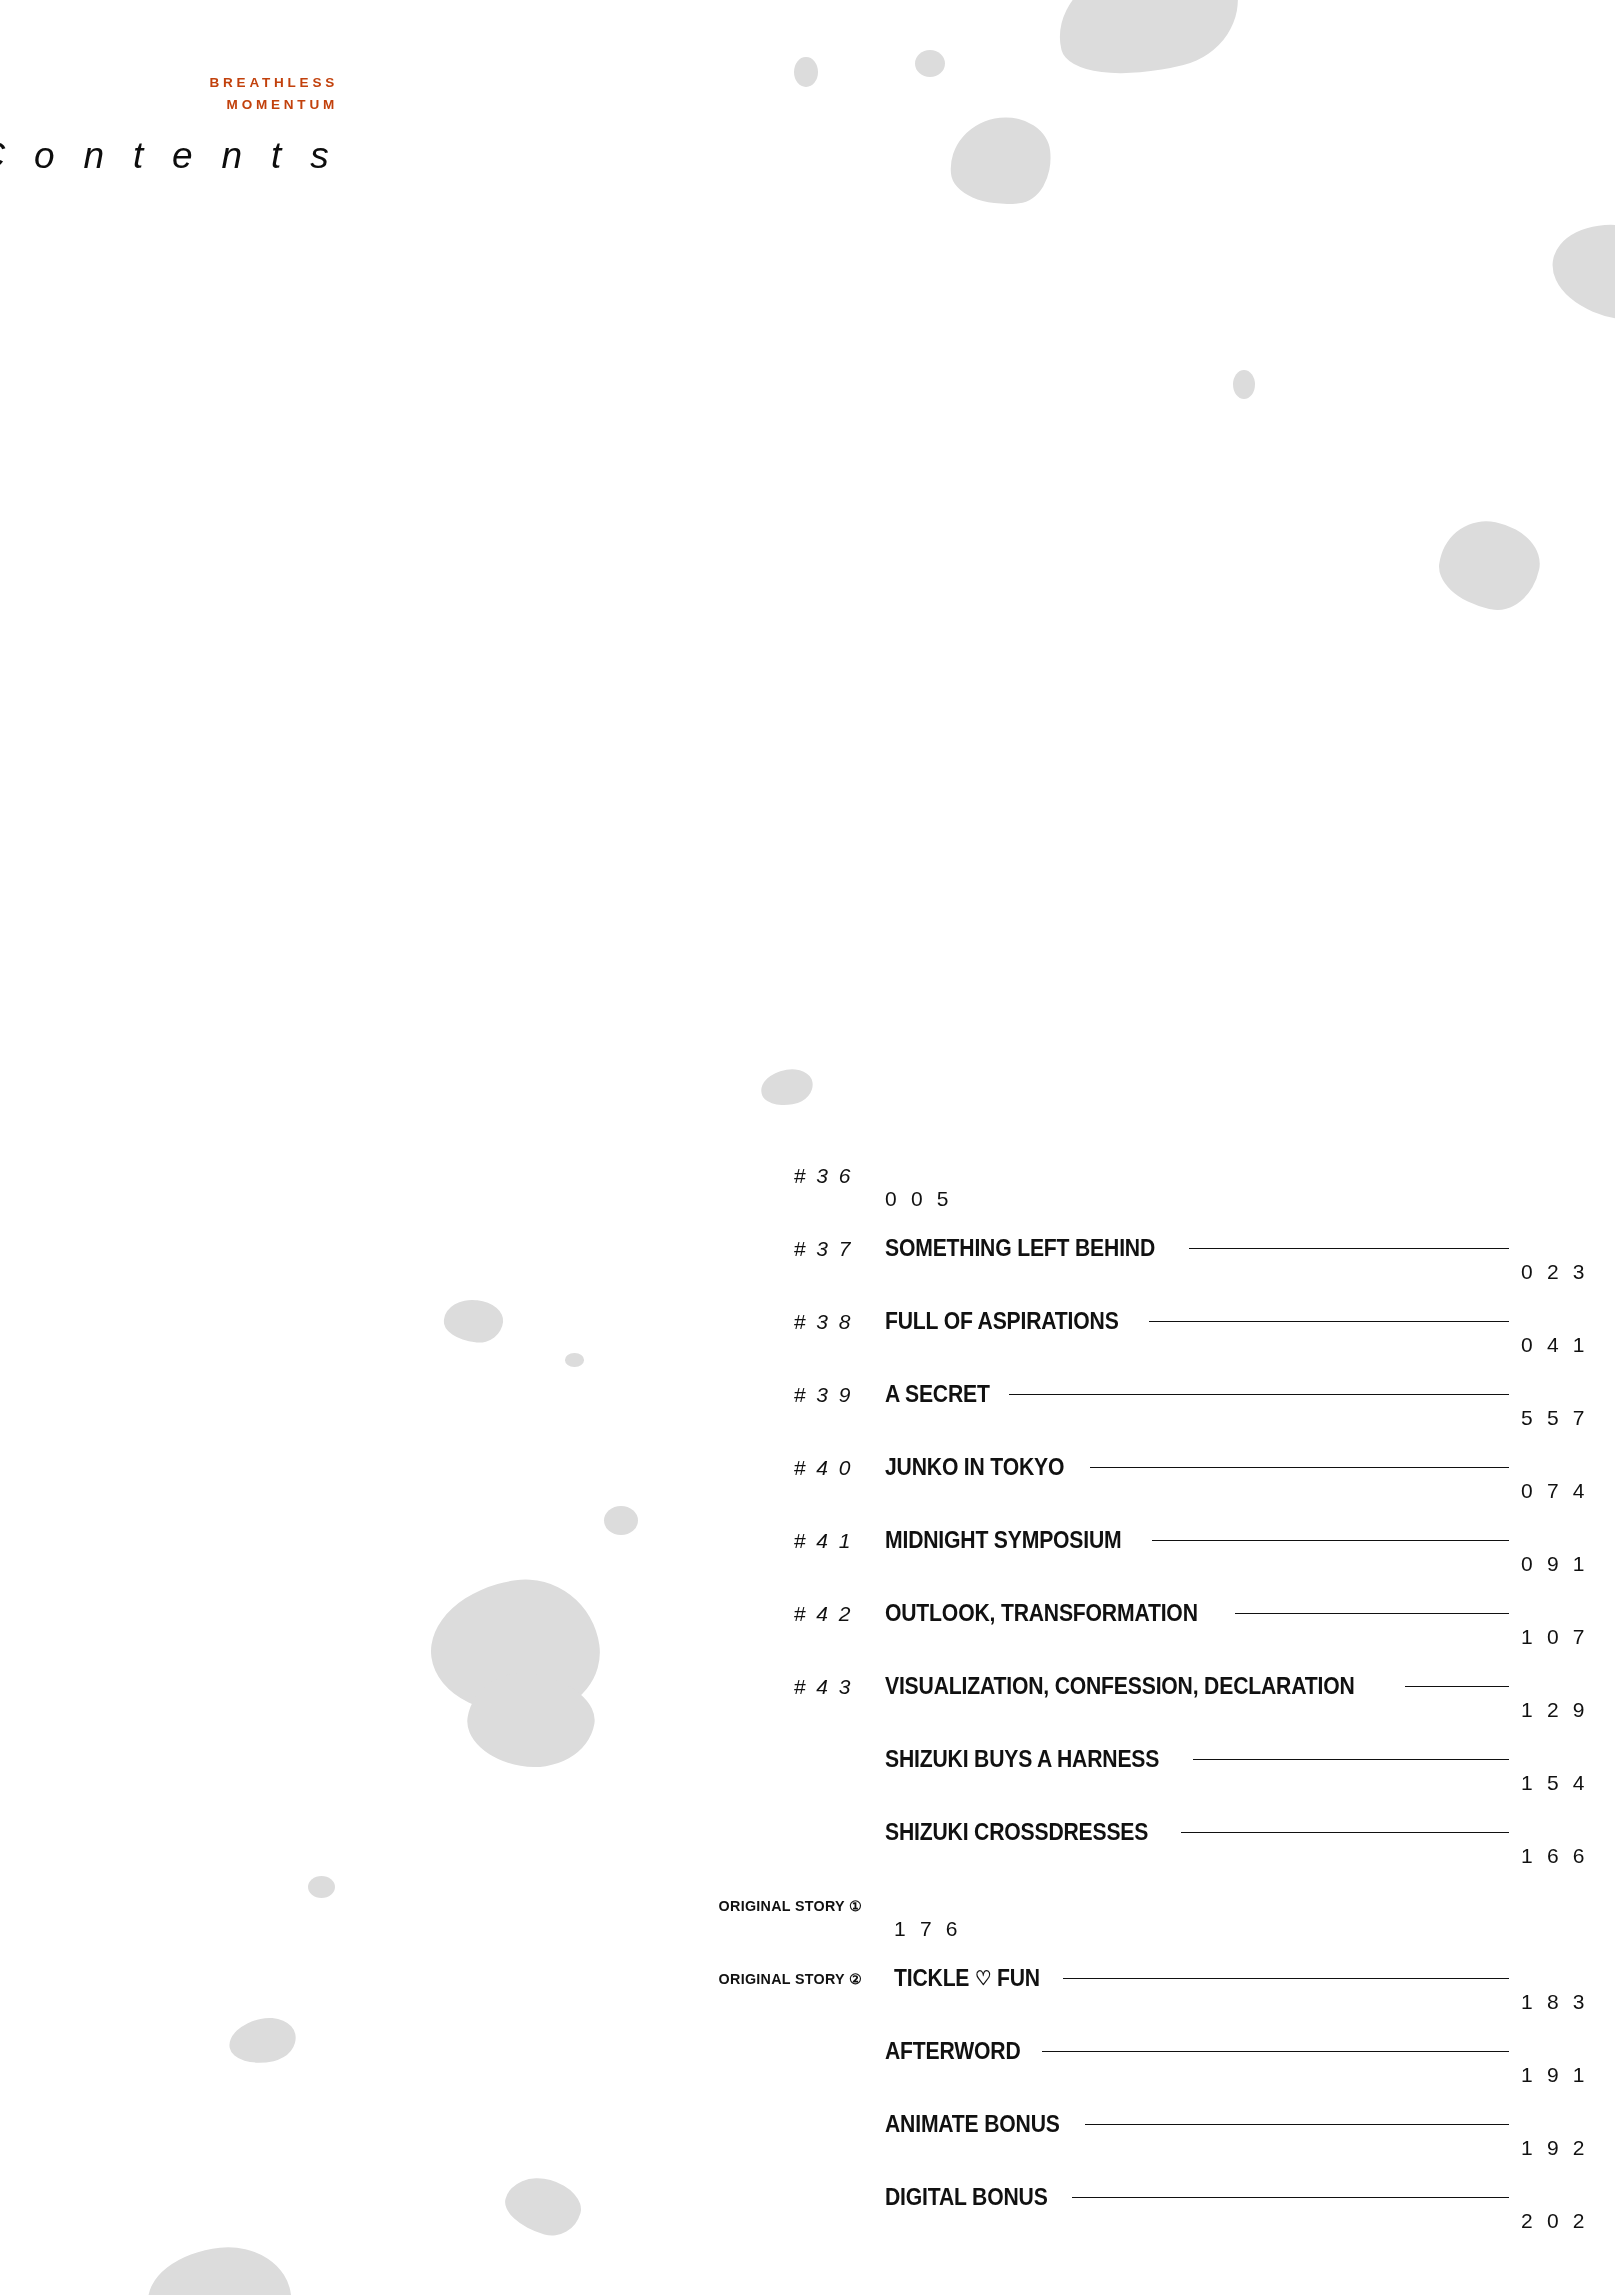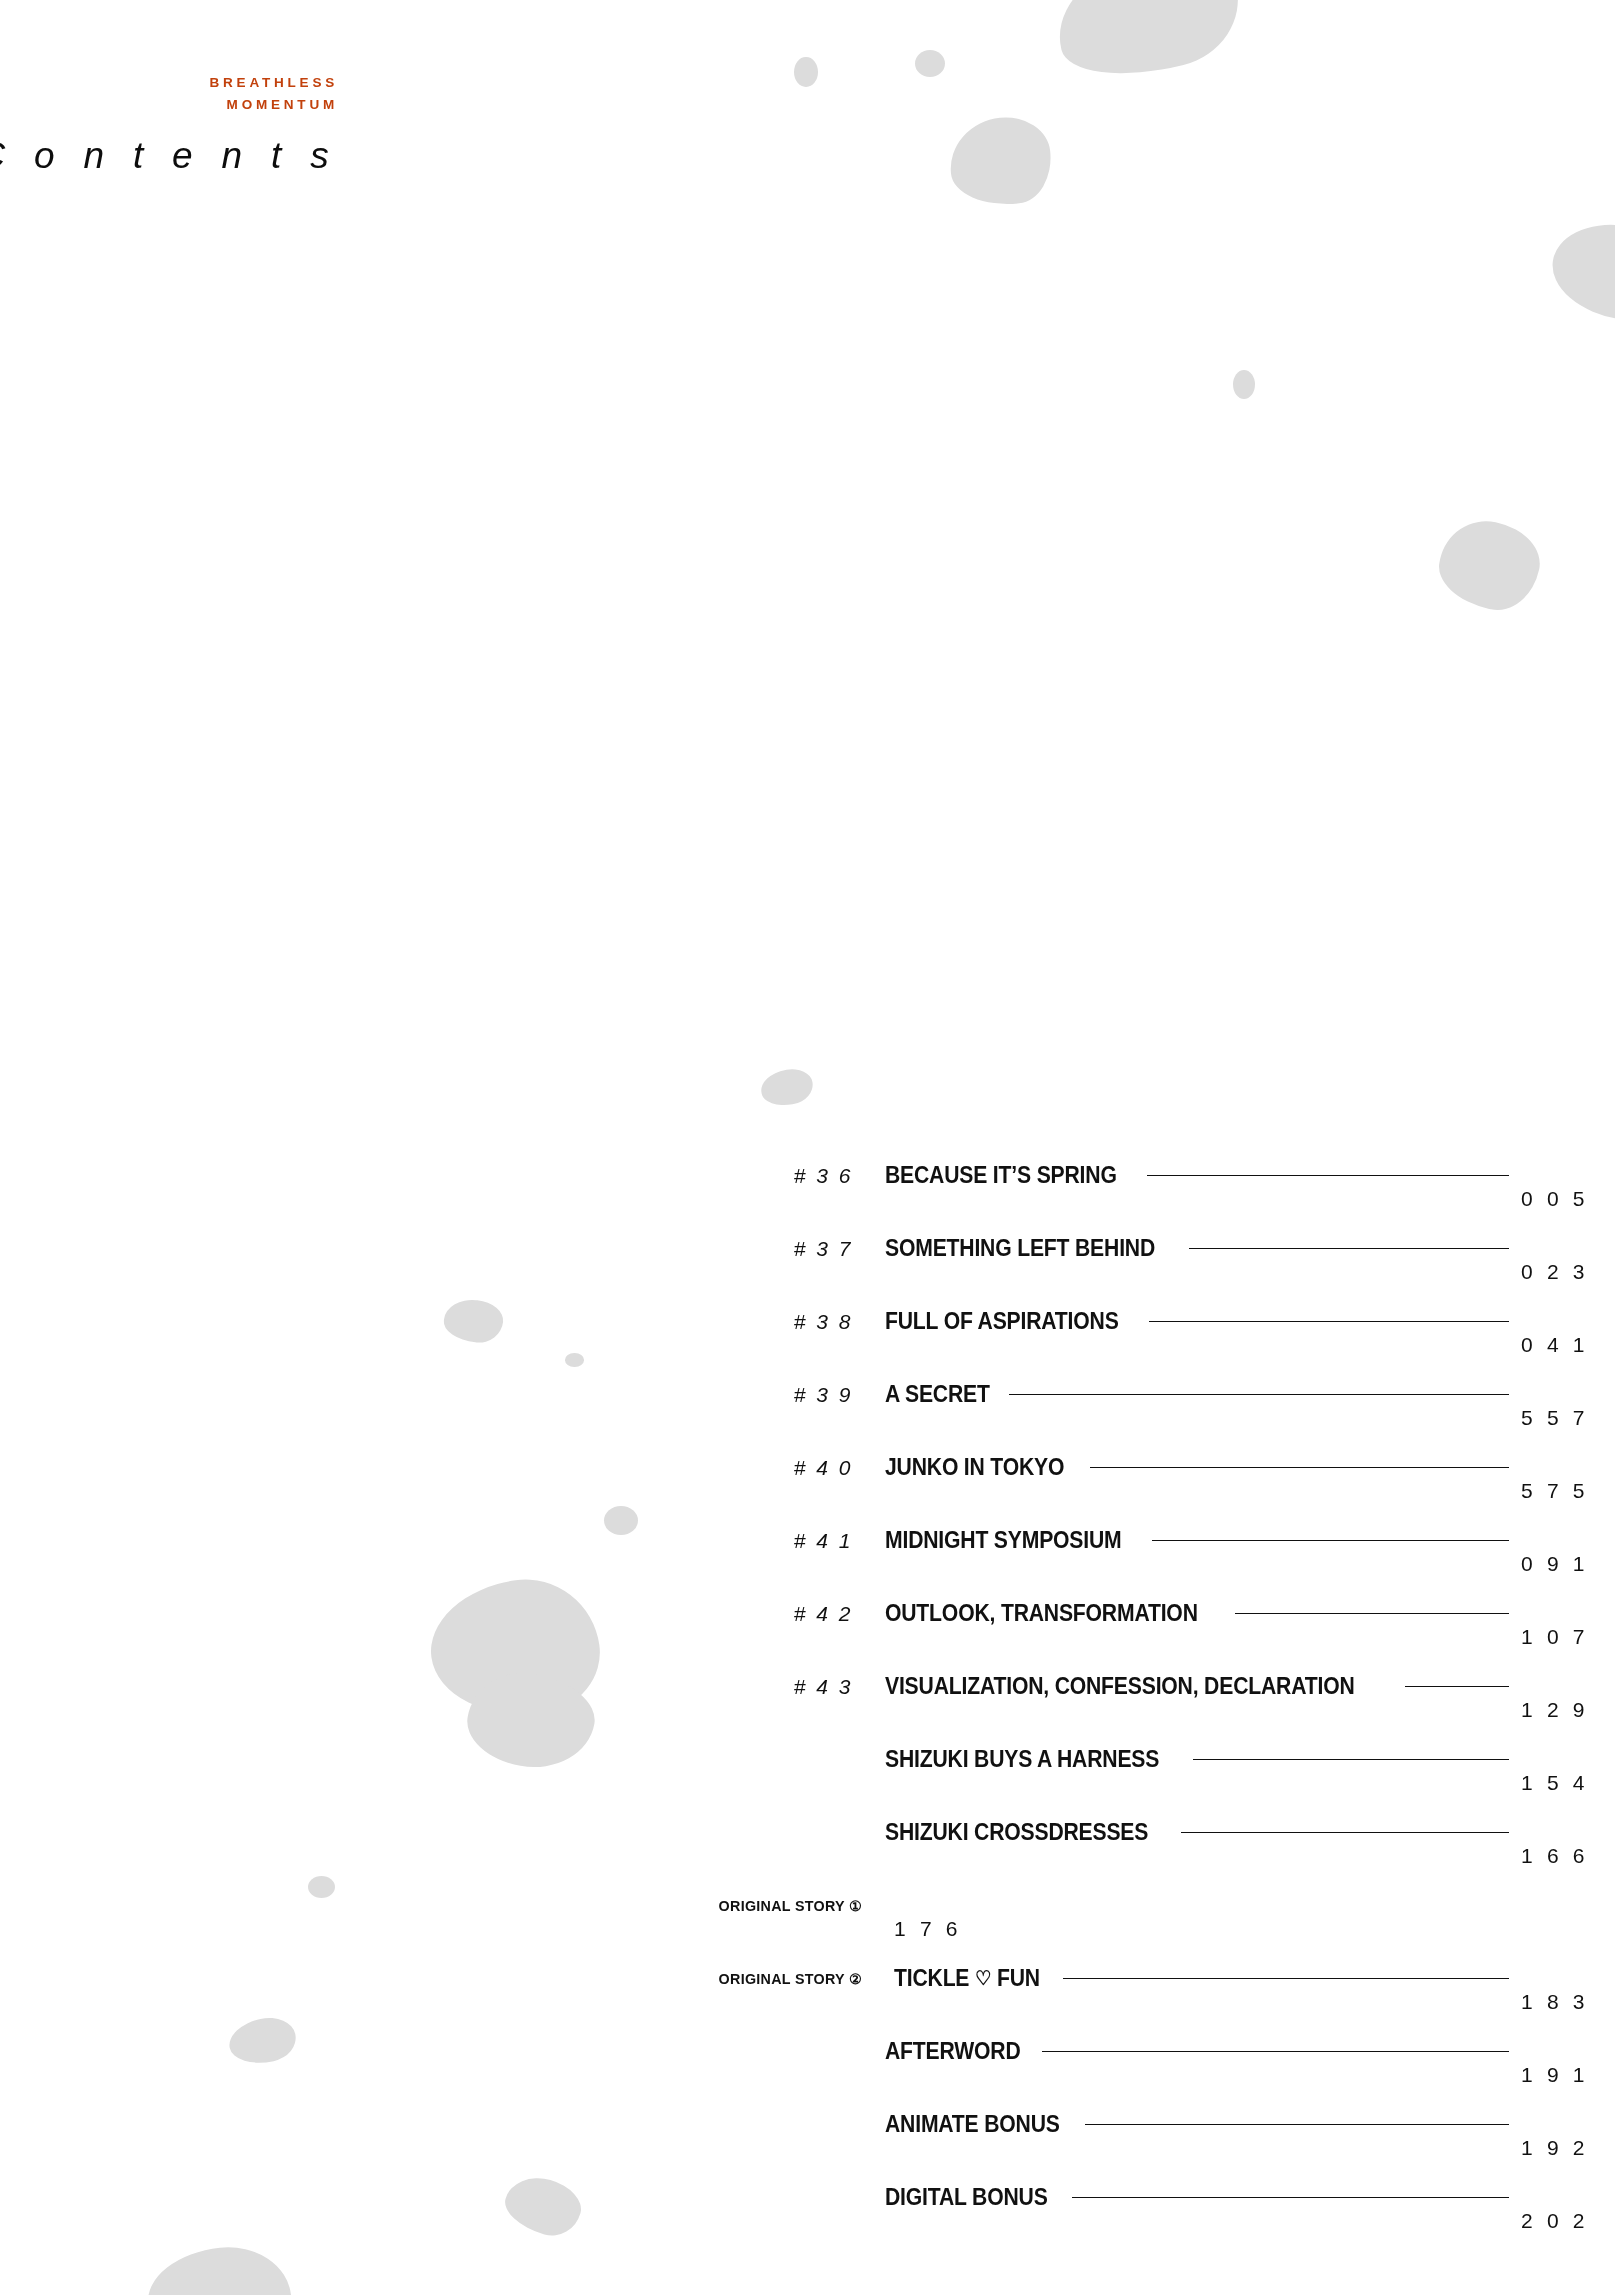--- a/index.html
+++ b/index.html
@@ -160,24 +160,20 @@
   <div class="series-title-inner">
     <span class="series-line">BREATHLESS</span>
     <span class="series-line">MOMENTUM</span>
   </div>
 </div>
 <div class="contents-title">C o n t e n t s</div>
 
 <div class="toc" id="toc">
     <div class="toc-row">
       <div class="toc-num"># 3 6</div>
-      <div class="toc-mid">
-        <div class="toc-label">BECAUSE IT’S SPRING</div>
-        <div class="toc-leader"></div>
-      </div>
       <div class="toc-page">0 0 5</div>
     </div>
     <div class="toc-row">
       <div class="toc-num"># 3 7</div>
       <div class="toc-mid">
         <div class="toc-label">SOMETHING LEFT BEHIND</div>
         <div class="toc-leader"></div>
       </div>
       <div class="toc-page">0 2 3</div>
     </div>
@@ -196,21 +192,21 @@
         <div class="toc-leader"></div>
       </div>
       <div class="toc-page">5 5 7</div>
     </div>
     <div class="toc-row">
       <div class="toc-num"># 4 0</div>
       <div class="toc-mid">
         <div class="toc-label">JUNKO IN TOKYO</div>
         <div class="toc-leader"></div>
       </div>
-      <div class="toc-page">5 7 5</div>
+      <div class="toc-page">0 7 4</div>
     </div>
     <div class="toc-row">
       <div class="toc-num"># 4 1</div>
       <div class="toc-mid">
         <div class="toc-label">MIDNIGHT SYMPOSIUM</div>
         <div class="toc-leader"></div>
       </div>
       <div class="toc-page">0 9 1</div>
     </div>
     <div class="toc-row">

